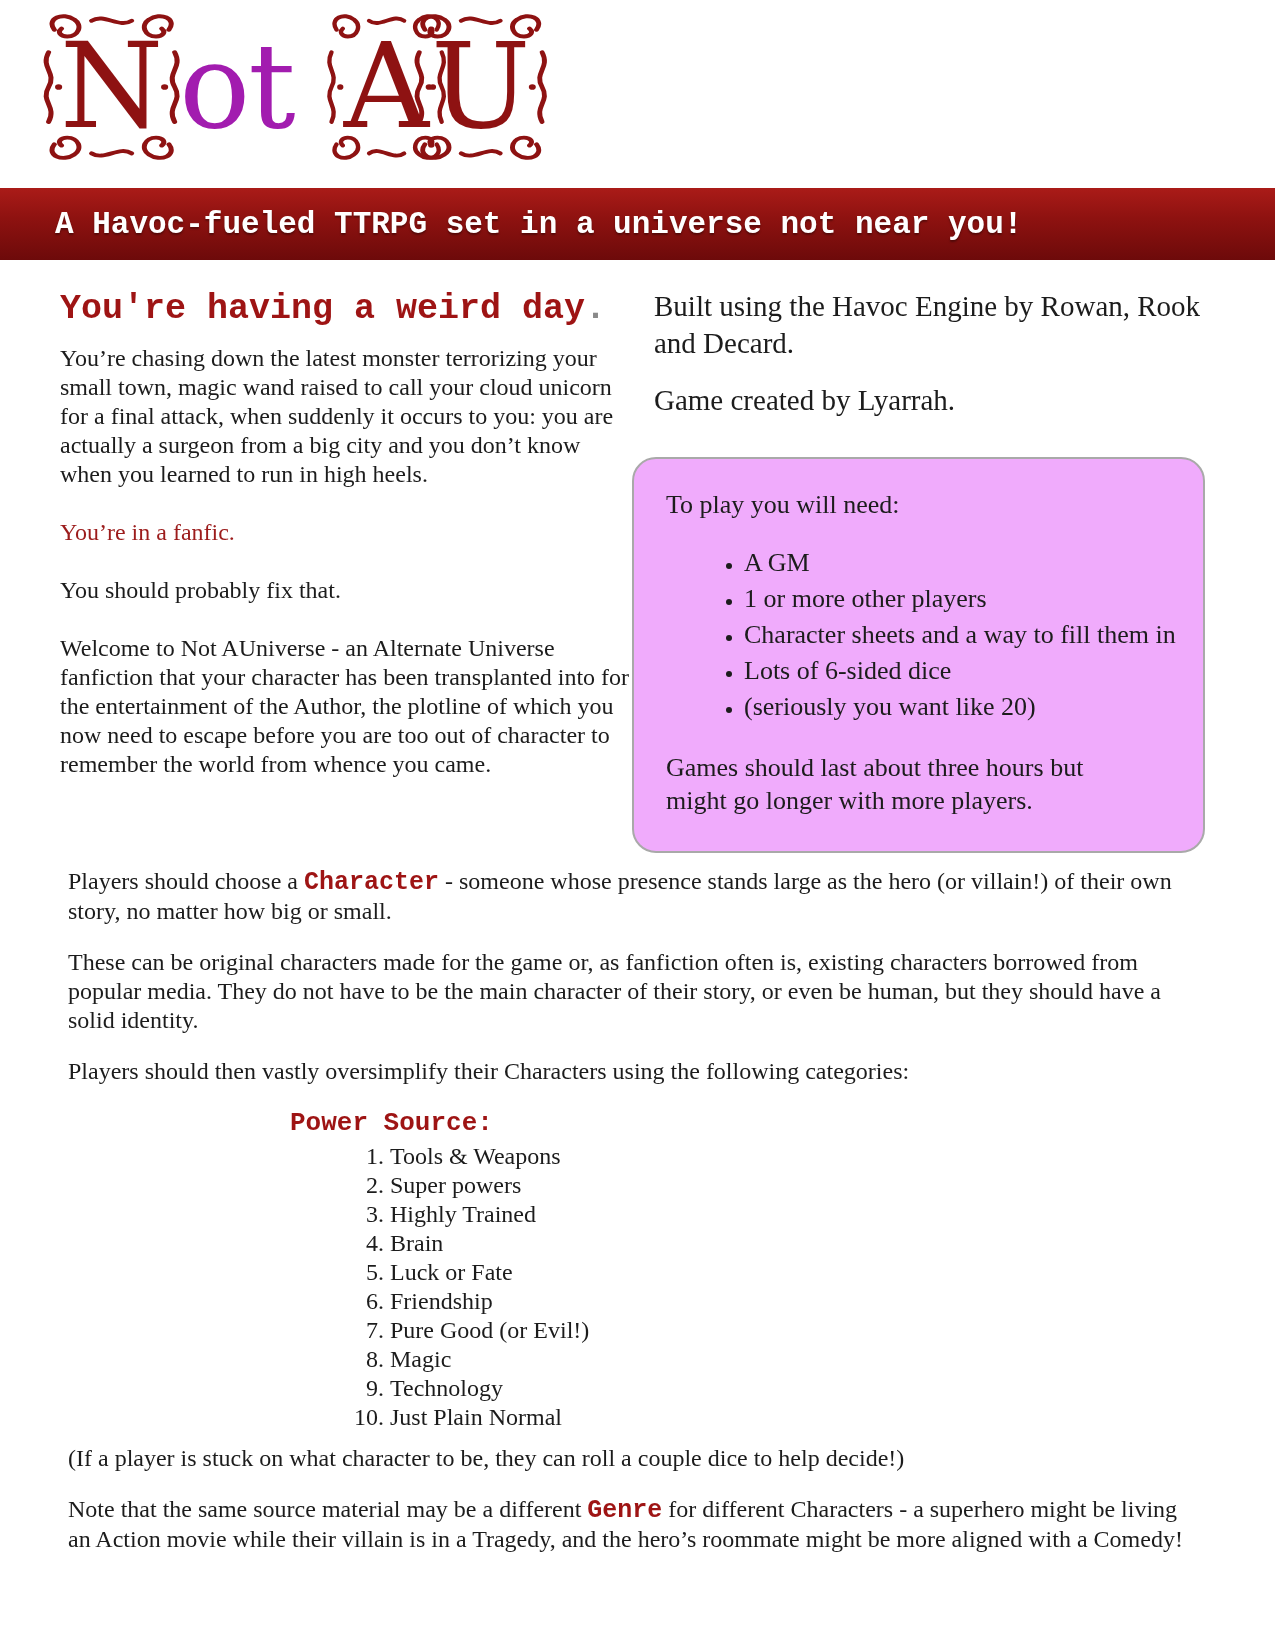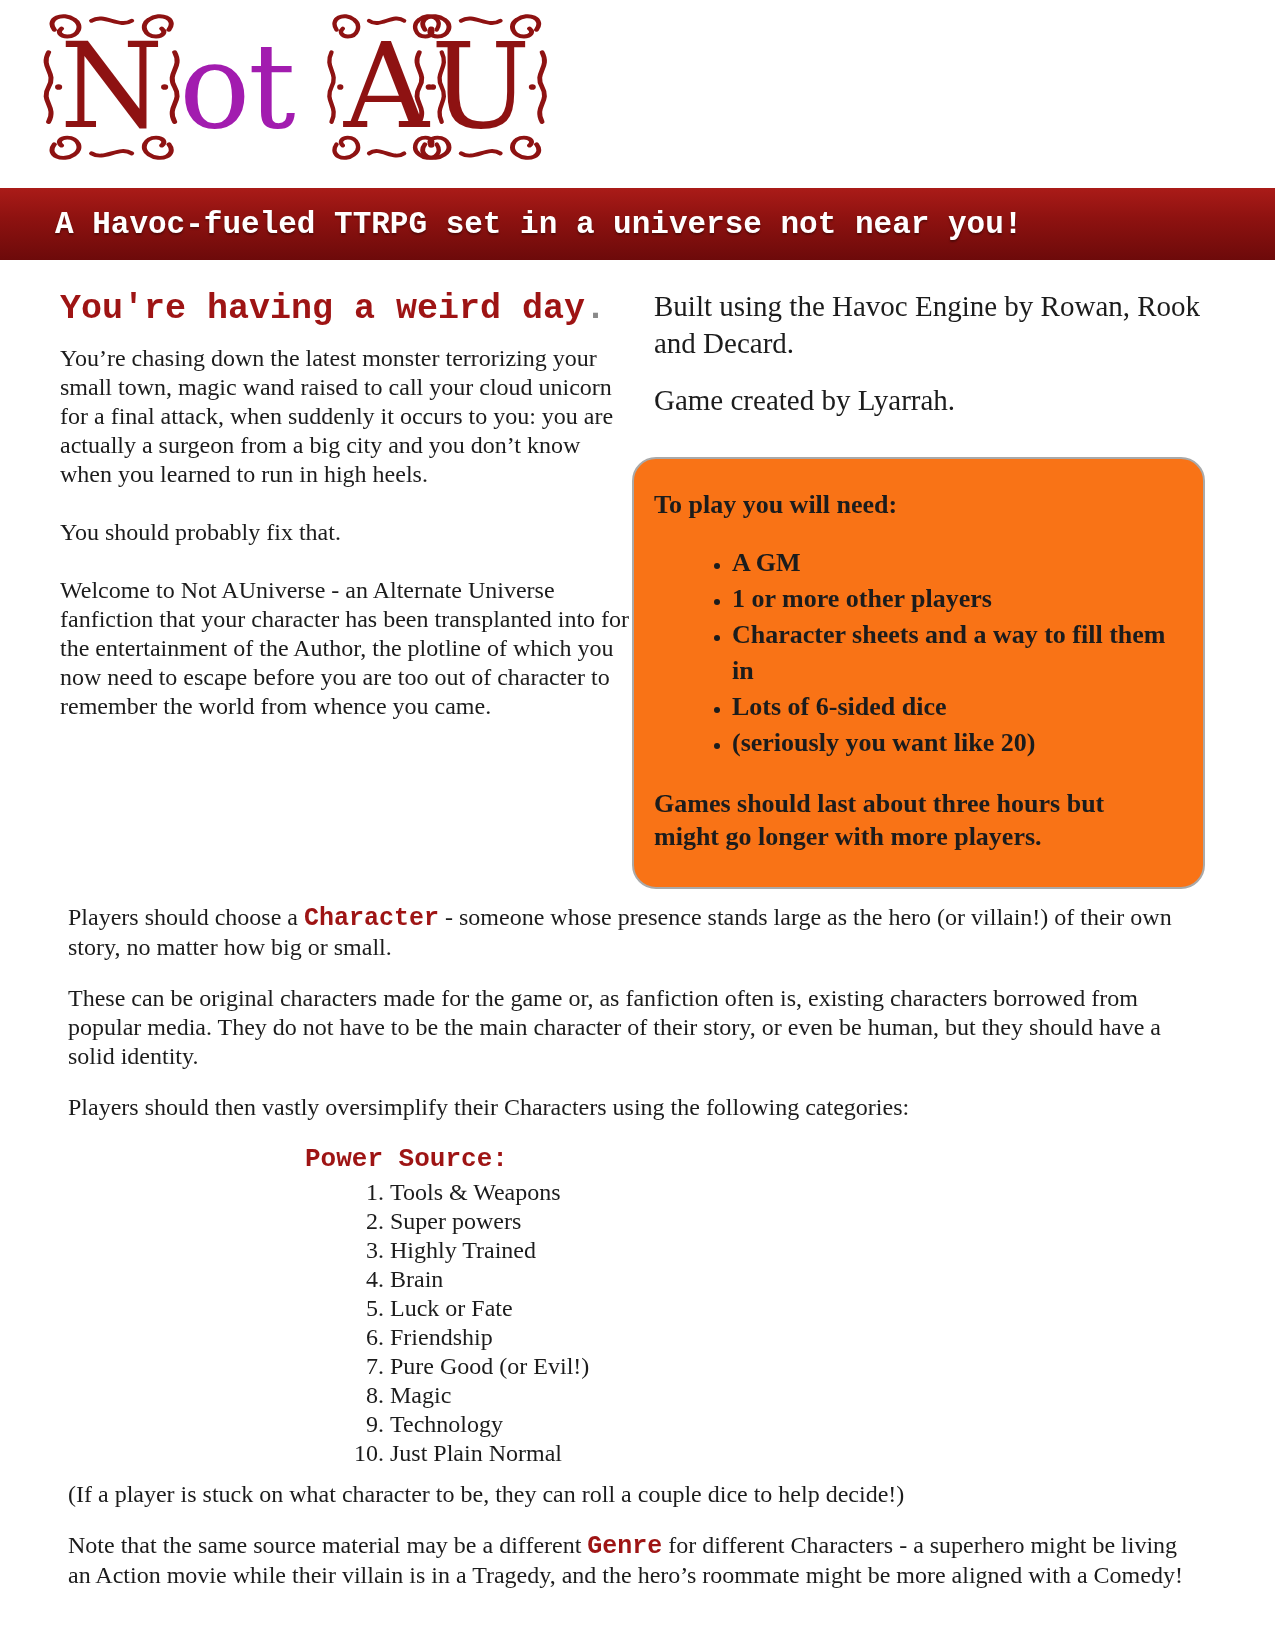--- a/index.html
+++ b/index.html
@@ -37,22 +37,22 @@
   .tw-heading {
     font-family:"Liberation Mono","DejaVu Sans Mono",monospace; font-weight:bold;
     color:#9e1414; font-size:35px; line-height:42px; margin:0 0 14px 0; white-space:nowrap;
   }
   .heading-period { color:#8a8a8a; }
   .col-left p { font-size:24px; line-height:29px; margin:0 0 29px 0; max-width:580px; }
   .red-serif { color:#9c1c1c; }
   .col-right { padding-left:2px; }
   .credit { font-size:29px; line-height:37px; margin:0 0 20px 0; }
   .req-box {
-    margin:38px 0 0 -22px; background:#f97316; border:2px solid #a9a9a9; border-radius:24px;
-    padding:30px 16px 34px 20px; font-size:26px;font-weight:bold;
+    margin:38px 0 0 -22px; background:#f0abfc; border:2px solid #a9a9a9; border-radius:24px;
+    padding:30px 16px 34px 32px; font-size:26px;
   }
   .req-box .box-intro { margin:0 0 24px 0; line-height:32px; }
   .req-box ul { margin:0 0 26px 0; padding-left:78px; list-style:disc; }
   .req-box li { font-size:26px; line-height:36px; }
   .req-box li::marker { font-size:0.72em; }
   .req-box .box-outro { margin:0; line-height:33px; max-width:470px; }
   
   .characters { margin-top:14px; }
   .characters-heading {
     font-family:"Liberation Mono","DejaVu Sans Mono",monospace; font-weight:bold;
@@ -63,21 +63,21 @@
     font-family:"Liberation Mono","DejaVu Sans Mono",monospace; font-weight:bold;
     color:#9e1414; font-size:25px;
   }
   .lists { display:flex; margin:4px 0 0 230px; }
   .list-col h3 {
     font-family:"Liberation Mono","DejaVu Sans Mono",monospace; font-weight:bold;
     color:#9e1414; font-size:26px; line-height:30px; margin:0;
   }
   .genre-col { width:330px; }
   .genre-col h3 { margin-left:20px; }
-  .power-col h3 { margin-left:15px; }
+  .power-col h3 { }
   .list-col ol { margin:4px 0 0 0; font-size:24px; line-height:29px; }
   .genre-col ol { padding-left:95px; }
   .power-col ol { padding-left:100px; }
   .dice-note { margin-top:12px !important; }
   .characters .final-note { margin-bottom:0; }
   .hidden-defs { position:absolute; width:0; height:0; overflow:hidden; }
 </style>
 </head>
 <body>
 
@@ -125,20 +125,21 @@
 
 <div class="banner">
   <span class="banner-text">A Havoc-fueled TTRPG set in a universe not near you!</span>
 </div>
 
 <main>
   <section class="two-col">
     <div class="col-left">
       <h2 class="tw-heading"><span>You're having a weird day</span><span class="heading-period">.</span></h2>
       <p>You’re chasing down the latest monster terrorizing your small town, magic wand raised to call your cloud unicorn for a final attack, when suddenly it occurs to you: you are actually a surgeon from a big city and you don’t know when you learned to run in high heels.</p>
+      <p class="red-serif">You’re in a fanfic.</p>
       <p>You should probably fix that.</p>
       <p>Welcome to Not AUniverse - an Alternate Universe fanfiction that your character has been transplanted into for the entertainment of the Author, the plotline of which you now need to escape before you are too out of character to remember the world from whence you came.</p>
     </div>
     <div class="col-right">
       <p class="credit">Built using the Havoc Engine by Rowan, Rook and Decard.</p>
       <p class="credit">Game created by Lyarrah.</p>
       <div class="req-box">
         <p class="box-intro">To play you will need:</p>
         <ul>
             <li>A GM</li>

